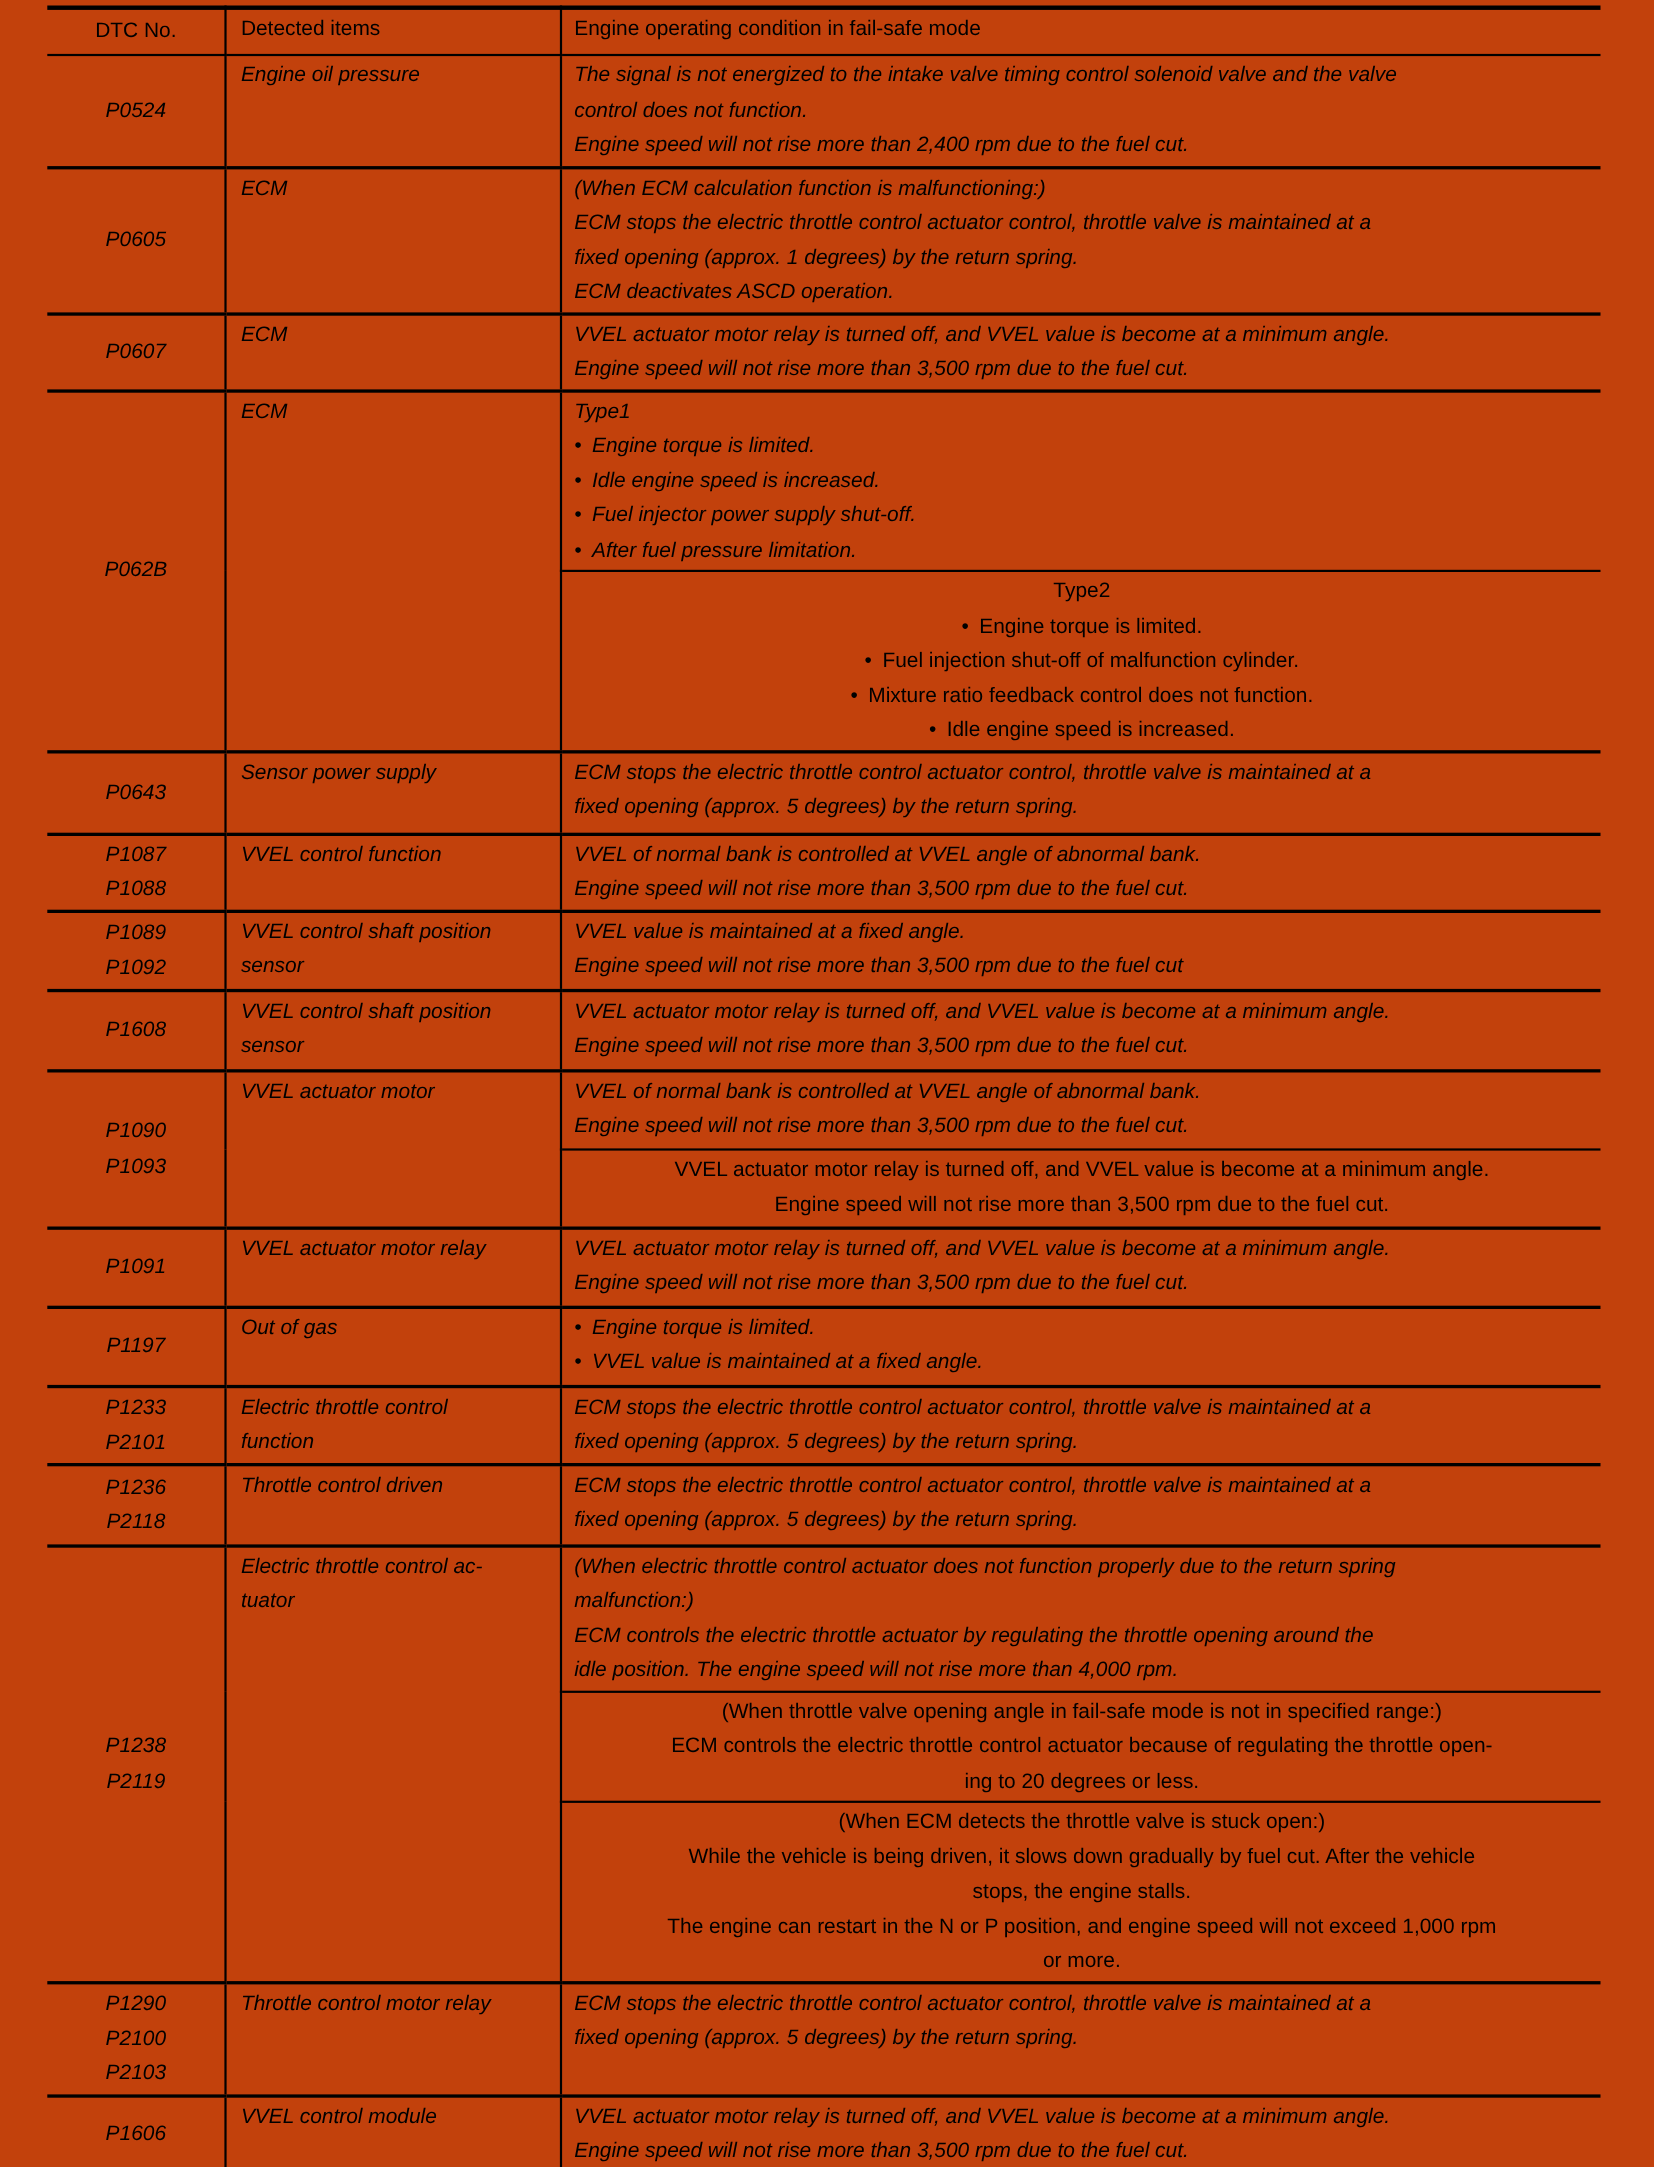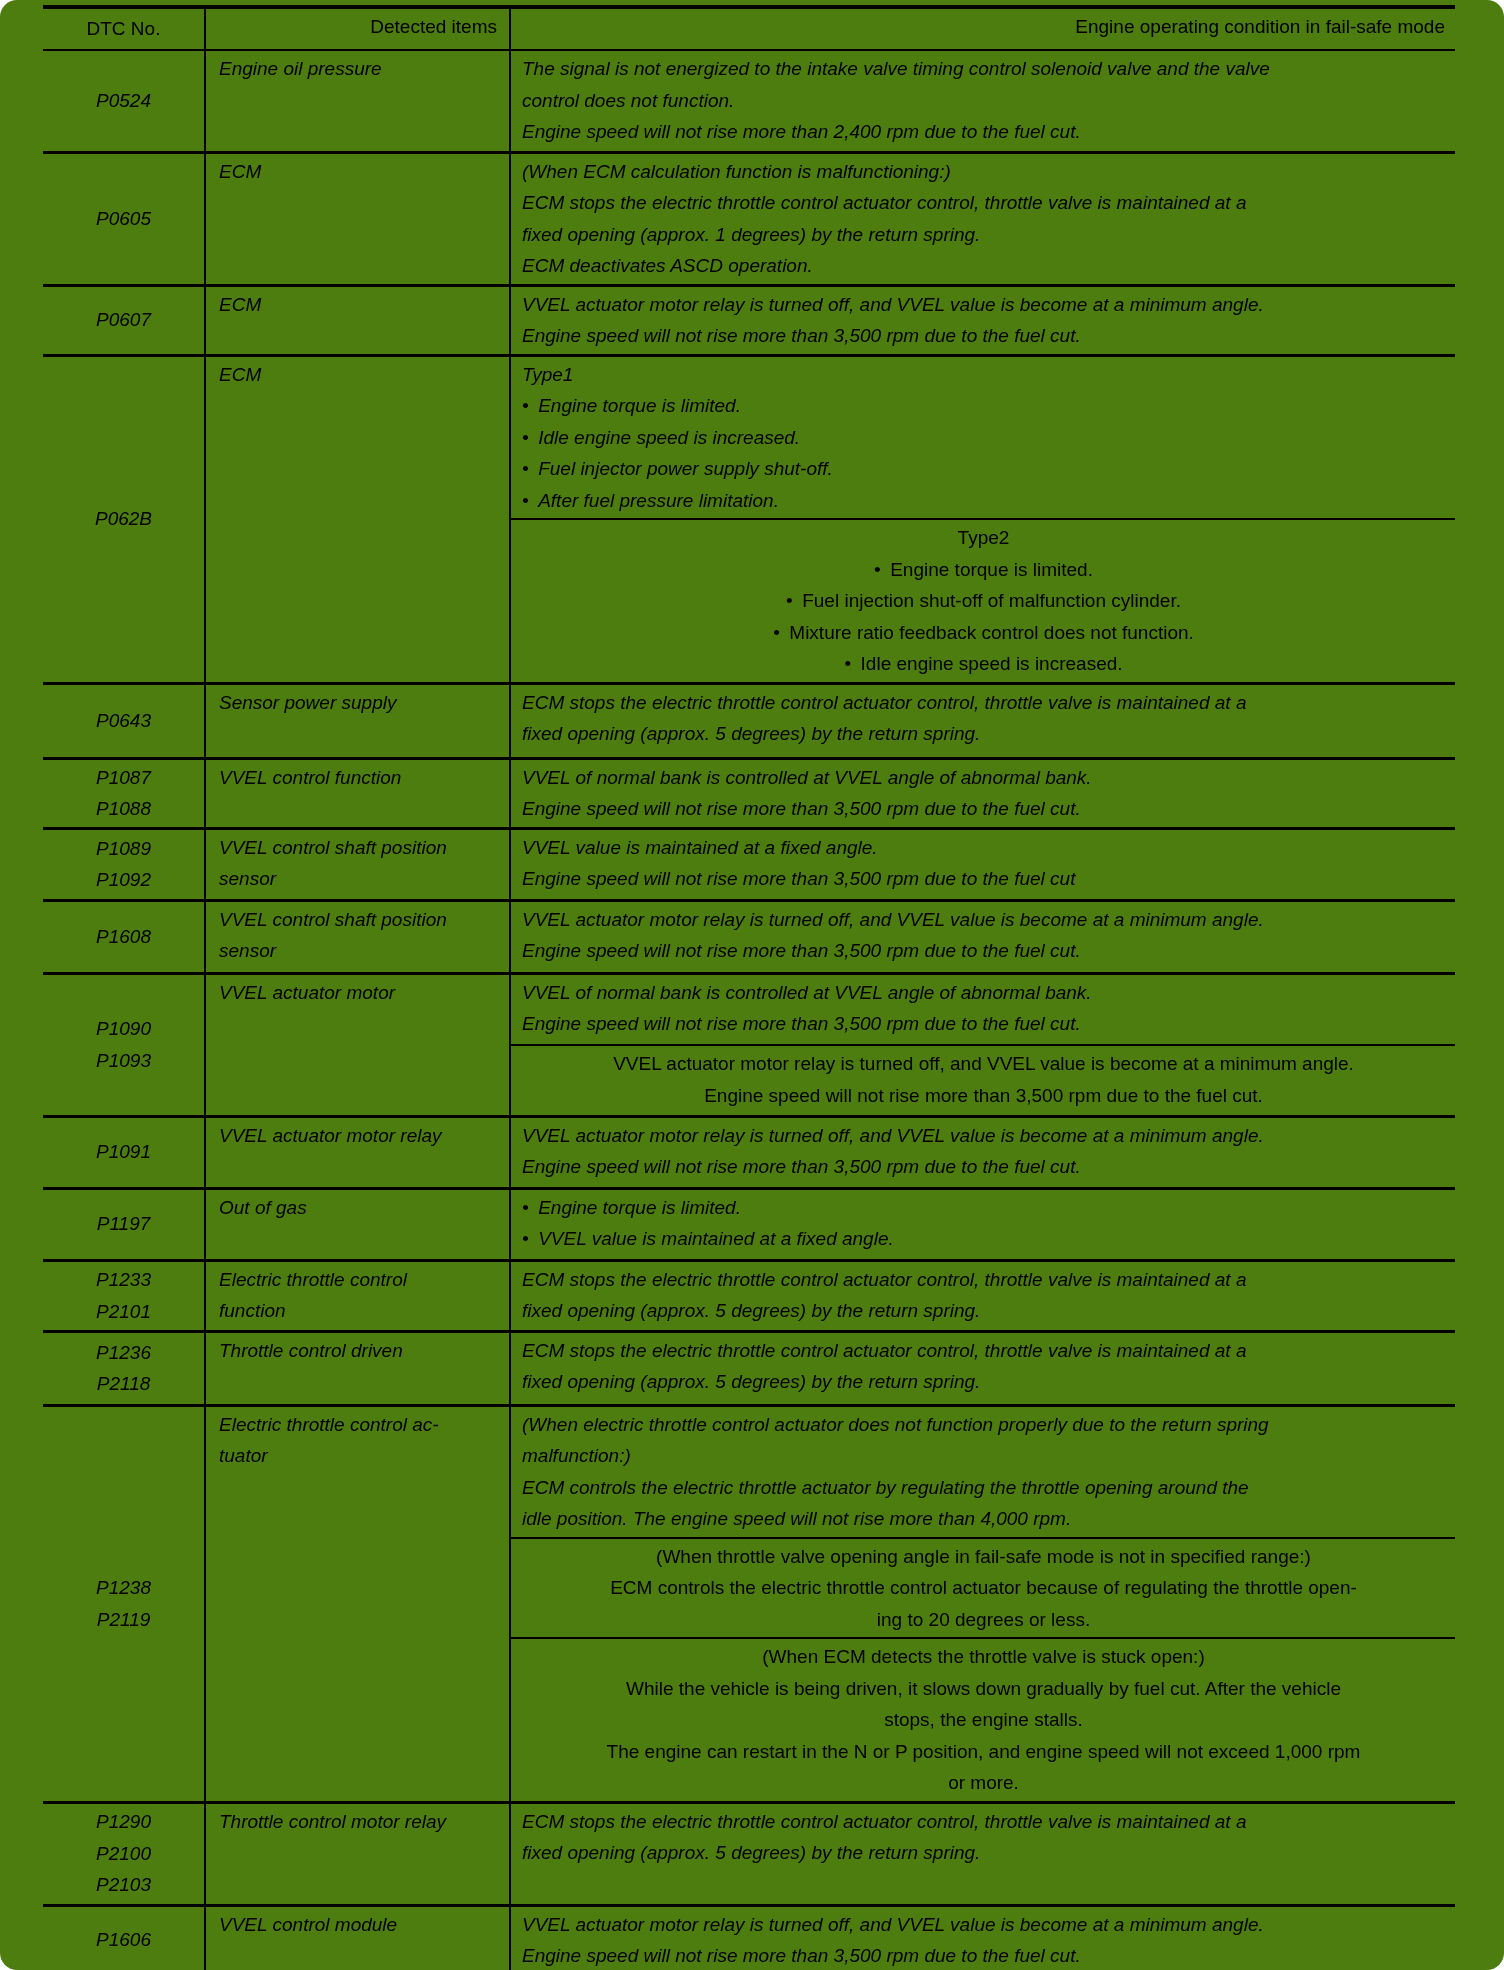--- a/index.html
+++ b/index.html
@@ -1,23 +1,22 @@
 <!DOCTYPE html>
 <html><head>
 <meta charset="utf-8">
 <style>
   html, body { margin: 0; padding: 0; background: #ffffff; }
   .page {
     position: relative;
     width: 1504px;
     height: 1970px;
-    background: #4d7c0f;
+    background: #c2410c;
     color: #000000;
     font-family: "Liberation Sans", sans-serif;
-    border-radius: 17px;
   }
   table.dtc-table {
     position: absolute;
     left: 43px;
     top: 5px;
     width: 1412px;
     border-collapse: collapse;
     table-layout: fixed;
     border-top: 4px solid #000;
     border-bottom: 6px solid #000;
@@ -38,21 +37,21 @@
   .c2 {
     vertical-align: top;
     border-right: 2px solid #000;
     padding: 2px 12px 2px 13px;
   }
   .c3 {
     vertical-align: top;
     padding: 2px 10px 2px 11px;
   }
   thead td {
-    text-align: right;
+    text-align: left;
     vertical-align: middle;
     white-space: normal;
     border-bottom: 2px solid #000;
     padding: 2px 4px;
   }
   tr.major > td { border-top: 3px solid #000; font-style: italic; }
   tr.first > td { border-top: 0; }
   tr.sub > td   { border-top: 2px solid #000; text-align: center; }
 </style>
 </head>

